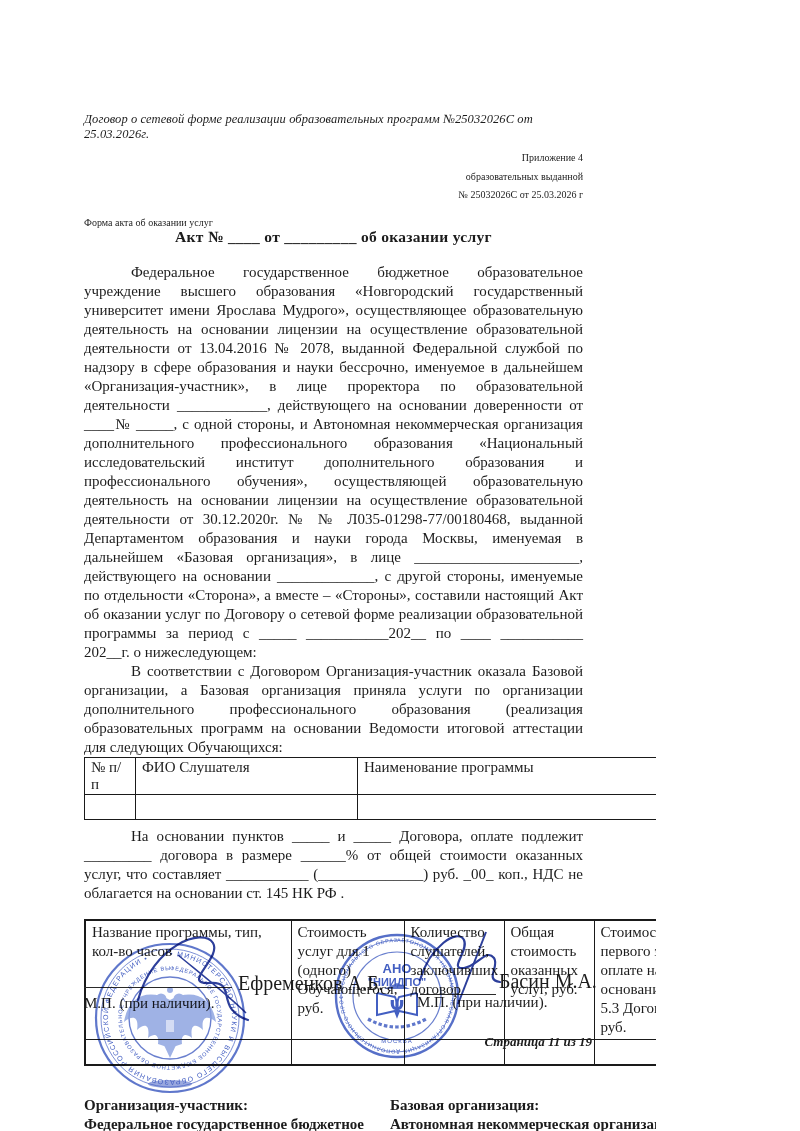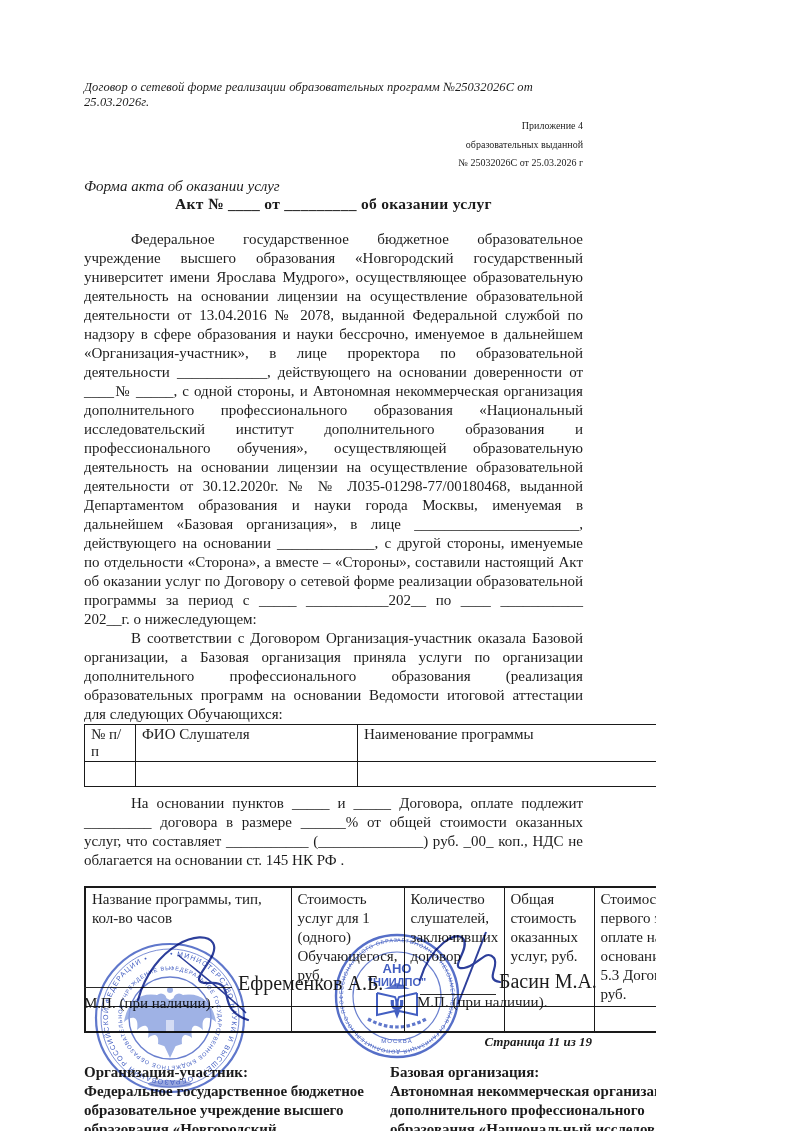--- a/index.html
+++ b/index.html
@@ -10,30 +10,30 @@
   }
   html,body{margin:0;padding:0;}
   body{
     width:800px;height:1131px;background:#ffffff;
     font-family:"Liberation Serif","DejaVu Serif",serif;
     color:var(--ink);
     -webkit-font-smoothing:antialiased;
   }
   .page{
     position:relative;width:656px;height:1131px;background:#fff;overflow:hidden;
-    box-sizing:border-box;padding:80px 73px 0 84px;
+    box-sizing:border-box;padding:112px 73px 0 84px;
   }
   .header-note{
     font-style:italic;font-size:12.5px;letter-spacing:.1px;
   }
   .appendix{
     margin-top:7px;text-align:right;font-size:10px;line-height:18.5px;
   }
   .form-label{
-    margin-top:5px;font-style:italic;font-size:15px;
+    margin-top:12px;font-size:10px;
   }
   .act-title{
     text-align:center;font-weight:bold;font-size:15.5px;letter-spacing:.3px;
   }
   p.body{
     margin:0;font-size:15px;line-height:19px;text-align:justify;text-indent:47px;
   }
   p.p1{margin-top:17px;}
   p.p3{margin-top:7px;}
   table{border-collapse:collapse;font-size:15px;color:var(--ink);}

